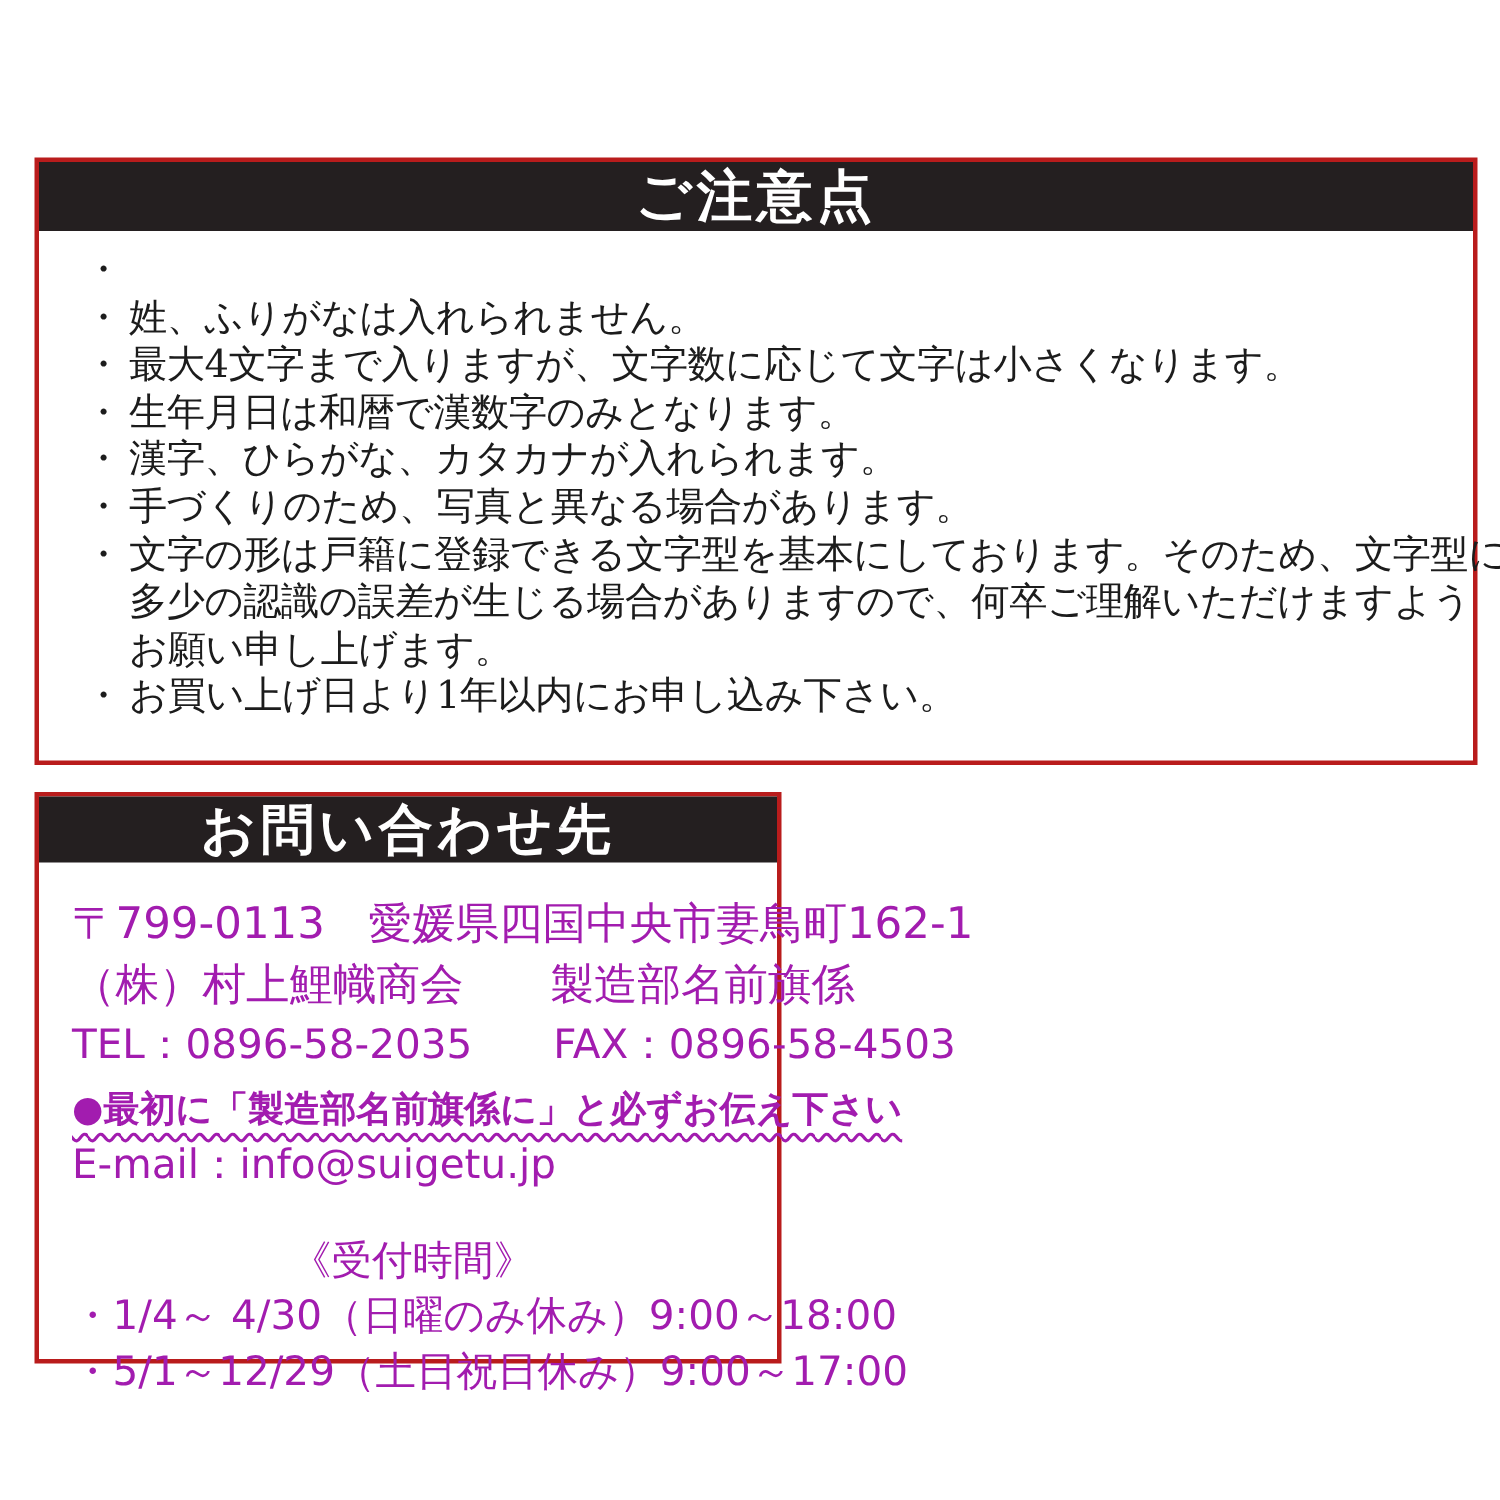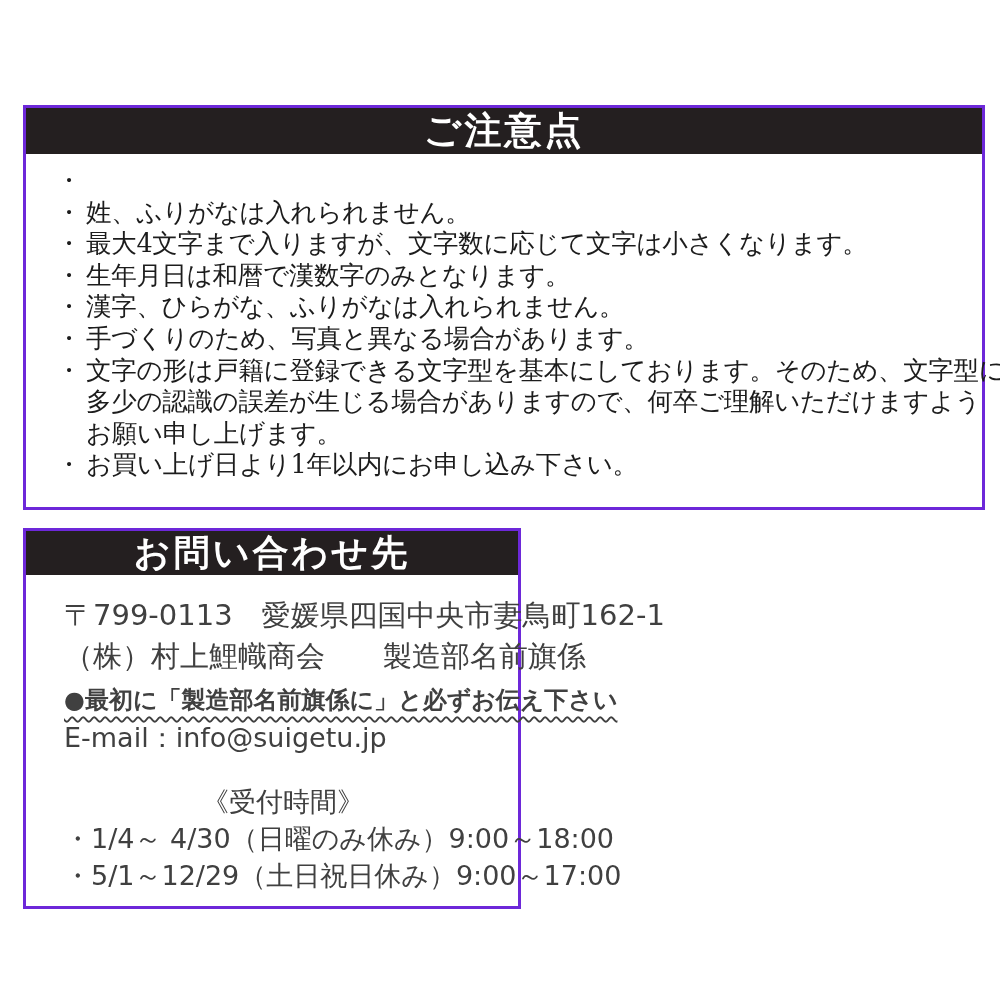--- a/index.html
+++ b/index.html
@@ -11,21 +11,21 @@
     position: relative;
     width: 1000px;
     height: 1000px;
     background: #ffffff;
     color: #1c1c1c;
     font-family: "DejaVu Serif", "Liberation Serif", serif;
   }
   .box {
     position: absolute;
     box-sizing: border-box;
-    border: 3px solid #6d28d9;
+    border: 3px solid #b91c1c;
     background: #ffffff;
   }
   .box--notice {
     left: 23px;
     top: 105px;
     width: 962px;
     height: 405px;
   }
   .box--contact {
     left: 23px;
@@ -62,22 +62,21 @@
     flex: 0 0 30px;
     width: 30px;
   }
   .item .lines { flex: 1 1 auto; }
   .item .line { white-space: nowrap; }
 
   .contact-body {
     padding: 20px 16px 0 22px;
     font-family: "DejaVu Sans", "Liberation Sans", sans-serif;
     font-size: 28px;
-    color: #404040;
-    margin-left: 16px;
+    color: #a21caf;
   }
   .c-line { white-space: nowrap; }
   .c-line--address { font-size: 29px; line-height: 41px; }
   .c-line--company { font-size: 29px; line-height: 41px; }
   .c-line--telfax  { font-size: 27px; line-height: 39px; }
   .c-line--email   { font-size: 27px; line-height: 39px; }
   .c-line--note {
     margin-top: 5px;
     font-size: 24px;
     font-weight: 700;
@@ -125,21 +124,21 @@
       <div class="item">
         <span class="bullet">・</span>
         <div class="lines">
           <div class="line">生年月日は和暦で漢数字のみとなります。</div>
         </div>
       </div>
 
       <div class="item">
         <span class="bullet">・</span>
         <div class="lines">
-          <div class="line">漢字、ひらがな、ふりがなは入れられません。</div>
+          <div class="line">漢字、ひらがな、カタカナが入れられます。</div>
         </div>
       </div>
 
       <div class="item">
         <span class="bullet">・</span>
         <div class="lines">
           <div class="line">手づくりのため、写真と異なる場合があります。</div>
         </div>
       </div>
 
@@ -162,20 +161,21 @@
     </div>
   </section>
 
   <section class="box box--contact">
     <header class="bar">
       <h1 class="bar-title">お問い合わせ先</h1>
     </header>
     <div class="contact-body">
       <div class="c-line c-line--address">〒799-0113　愛媛県四国中央市妻鳥町162-1</div>
       <div class="c-line c-line--company">（株）村上鯉幟商会　　製造部名前旗係</div>
+      <div class="c-line c-line--telfax">TEL：0896-58-2035　　FAX：0896-58-4503</div>
       <div class="c-line c-line--note">●最初に「製造部名前旗係に」と必ずお伝え下さい</div>
       <div class="c-line c-line--email">E-mail：info@suigetu.jp</div>
       <div class="hours">
         <div class="c-line c-line--hours-heading">《受付時間》</div>
         <div class="c-line c-line--hours-item">・1/4～ 4/30（日曜のみ休み）9:00～18:00</div>
         <div class="c-line c-line--hours-item">・5/1～12/29（土日祝日休み）9:00～17:00</div>
       </div>
     </div>
   </section>
 

